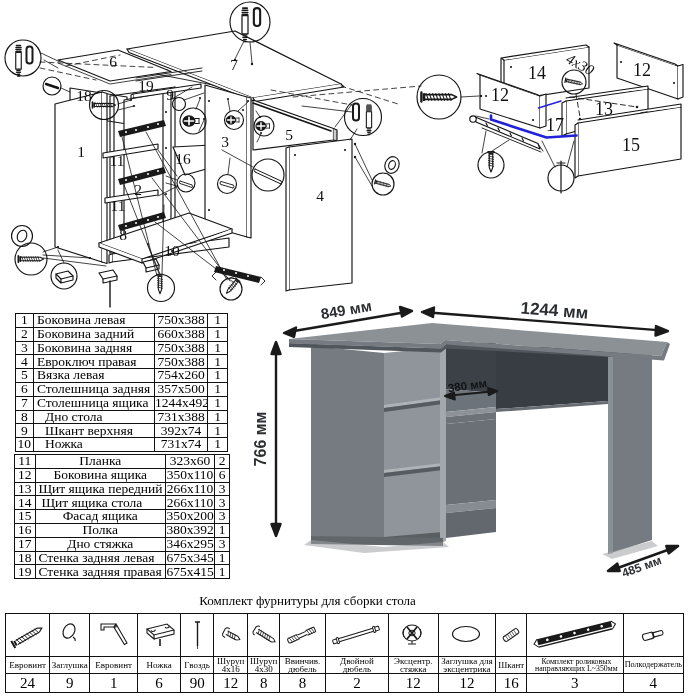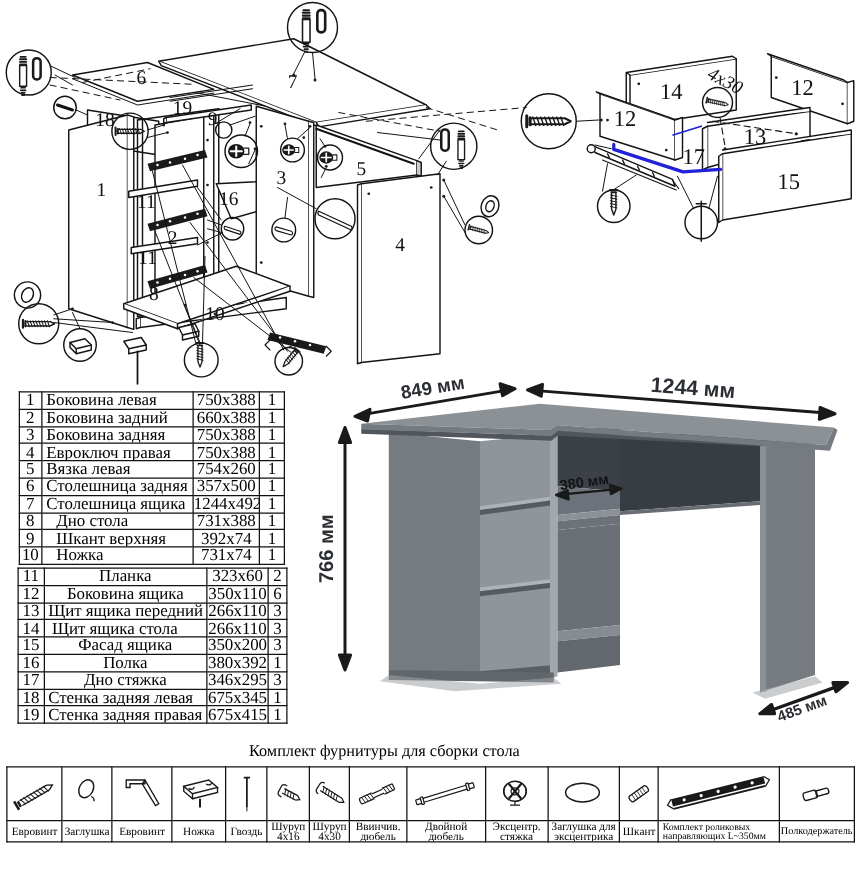--- a/index.html
+++ b/index.html
@@ -663,18 +663,34 @@
 <td class="nm">Евровинт</td>
 <td class="nm">Ножка</td>
 <td class="nm">Гвоздь</td>
 <td class="nm">Шуруп<br>4х16</td>
 <td class="nm">Шуруп<br>4х30</td>
 <td class="nm">Ввинчив.<br>дюбель</td>
 <td class="nm">Двойной<br>дюбель</td>
 <td class="nm">Эксцентр.<br>стяжка</td>
 <td class="nm">Заглушка для<br>эксцентрика</td>
 <td class="nm">Шкант</td>
-<td class="nm" style="text-align:left;padding-left:3px;font-size:7.8px;line-height:7.6px;white-space:nowrap;">Комплект роликовых<br>направляющих L~350мм</td>
+<td class="nm" style="text-align:center;padding-left:3px;font-size:7.8px;line-height:7.6px;white-space:nowrap;">Комплект роликовых<br>направляющих L~350мм</td>
 <td class="nm" style="font-size:8.2px">Полкодержатель</td>
+</tr>
+<tr>
+<td class="qty">24</td>
+          <td class="qty">9</td>
+          <td class="qty">1</td>
+          <td class="qty">6</td>
+<td class="qty">90</td>
+          <td class="qty">12</td>
+          <td class="qty">8</td>
+          <td class="qty">8</td>
+<td class="qty">2</td>
+          <td class="qty">12</td>
+          <td class="qty">12</td>
+          <td class="qty">16</td>
+<td class="qty">3</td>
+          <td class="qty">4</td>
 </tr>
 </tbody>
     </table>
 </div>
 
 </body></html>

